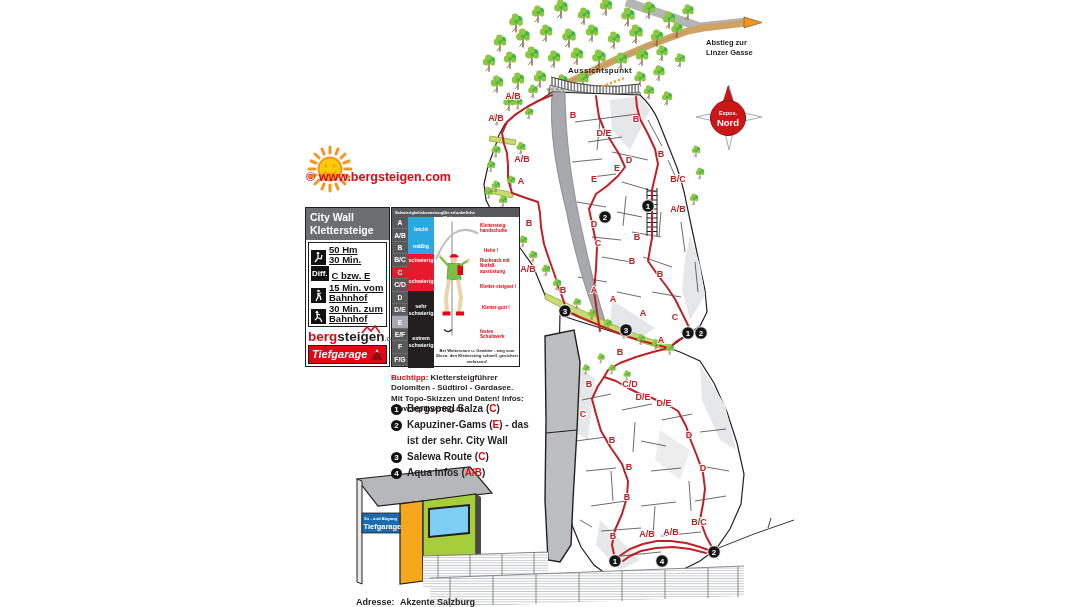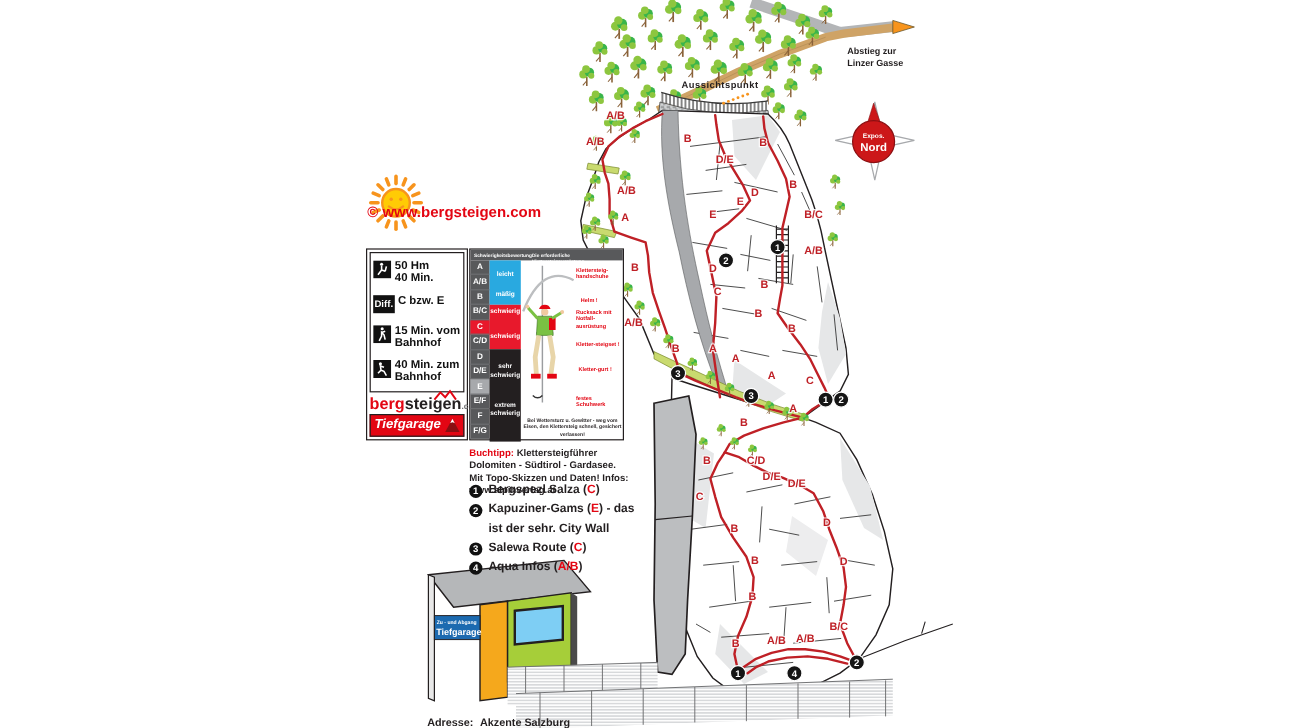--- a/index.html
+++ b/index.html
@@ -24,22 +24,22 @@
   .sun{position:absolute;left:304px;top:144px;width:52px;height:50px;}
   .copyright{position:absolute;left:306px;top:170px;font:bold 12.5px "Liberation Sans",sans-serif;color:#e30613;}
 
   
   .infobox{position:absolute;left:305px;top:207px;width:85px;height:160px;background:#fff;
            border:1.5px solid #231f20;box-sizing:border-box;display:flex;flex-direction:column;}
   .infobox .hd{background:#6d6e70;color:#fff;font:bold 10.5px "Liberation Sans",sans-serif;
                line-height:1.2;padding:3px 4px 4px;}
   .infobox .body{border:1px solid #231f20;margin:2px 2px 1px;flex:1;display:flex;flex-direction:column;
                  justify-content:space-around;padding:1px 2px;}
-  .irow{display:flex;align-items:flex-start;gap:3px;font:bold 9.5px "Liberation Sans",sans-serif;
-        color:#111;line-height:1.05;}
+  .irow{display:flex;align-items:flex-end;gap:3px;font:bold 9.5px "Liberation Sans",sans-serif;
+        color:#111;line-height:1.05;text-decoration:underline;}
   .icon16{width:15px;height:15px;flex:0 0 15px;}
   .diffbadge{background:#111;color:#fff;font:bold 8px "Liberation Sans",sans-serif;padding:3px 1px;flex:0 0 auto;}
   .bslogo{font:bold 13.5px "Liberation Sans",sans-serif;color:#231f20;padding:1px 2px 0;position:relative;white-space:nowrap;}
   .bslogo .red{color:#e30613;margin-top:38px;}
   .bslogo .com{font-size:7px;color:#6d6e70;font-weight:bold;}
   .bslogo svg{position:absolute;right:8px;top:-4px;}
   .alpin{background:#e30613;border:1px solid #231f20;color:#fff;margin:1px 2px 2px;padding:2px 3px 3px;
          font:bold italic 11px "Liberation Sans",sans-serif;position:relative;overflow:hidden;}
   .alpin svg{position:absolute;right:1px;top:1px;}
 
@@ -407,30 +407,34 @@
       </g>
       <circle cx="26" cy="25" r="11.5" fill="#ffcb05" stroke="#f7941d" stroke-width="2"></circle>
       <circle cx="22" cy="22" r="1.4" fill="#f7941d"></circle>
         <circle cx="30" cy="22" r="1.4" fill="#f7941d"></circle>
       <path d="M20,28 Q26,33 32,28" fill="none" stroke="#f7941d" stroke-width="1.8" stroke-linecap="round"></path>
     </svg>
   </div>
   <div class="copyright">© www.bergsteigen.com</div>
 
   <div class="infobox">
+    <div class="hd">
+      <div>City Wall</div>
+      <div>Klettersteige</div>
+    </div>
     <div class="body">
       <div class="irow">
         <svg class="icon16" viewBox="0 0 15 15">
           <rect width="15" height="15" fill="#111"></rect>
           <path d="M4,12 L7,8 L10,9 M7,8 L7,4.5 M10,9 L11,5" stroke="#fff" stroke-width="1.3" fill="none"></path>
           <circle cx="7" cy="3.2" r="1.3" fill="#fff"></circle>
         </svg>
         <div>
             <div>50 Hm</div>
-            <div>40 Min.</div>
+            <div>30 Min.</div>
           </div>
       </div>
       <div class="irow">
         <span class="diffbadge">Diff.</span>
         <div>C bzw. E</div>
       </div>
       <div class="irow">
         <svg class="icon16" viewBox="0 0 15 15">
           <rect width="15" height="15" fill="#111"></rect>
           <path d="M5,13 L7,9 L7,6 L9,8 L10,12 M7,6 L10,5" stroke="#fff" stroke-width="1.3" fill="none"></path>
@@ -441,21 +445,21 @@
             <div>Bahnhof</div>
           </div>
       </div>
       <div class="irow">
         <svg class="icon16" viewBox="0 0 15 15">
           <rect width="15" height="15" fill="#111"></rect>
           <path d="M4,11 L6.5,8.5 L9,9.5 L11,13 M6.5,8.5 L6,5 L9,6" stroke="#fff" stroke-width="1.3" fill="none"></path>
           <circle cx="6" cy="3.2" r="1.3" fill="#fff"></circle>
         </svg>
         <div>
-            <div>40 Min. zum</div>
+            <div>30 Min. zum</div>
             <div>Bahnhof</div>
           </div>
       </div>
     </div>
     <div class="bslogo">
       <span class="red">berg</span><span>steigen</span><span class="com">.com</span>
       <svg width="20" height="10" viewBox="0 0 20 10">
         <polyline points="1,9 6,3 10,7 14,2 19,9" fill="none" stroke="#e30613" stroke-width="1.6"></polyline>
       </svg>
     </div>

